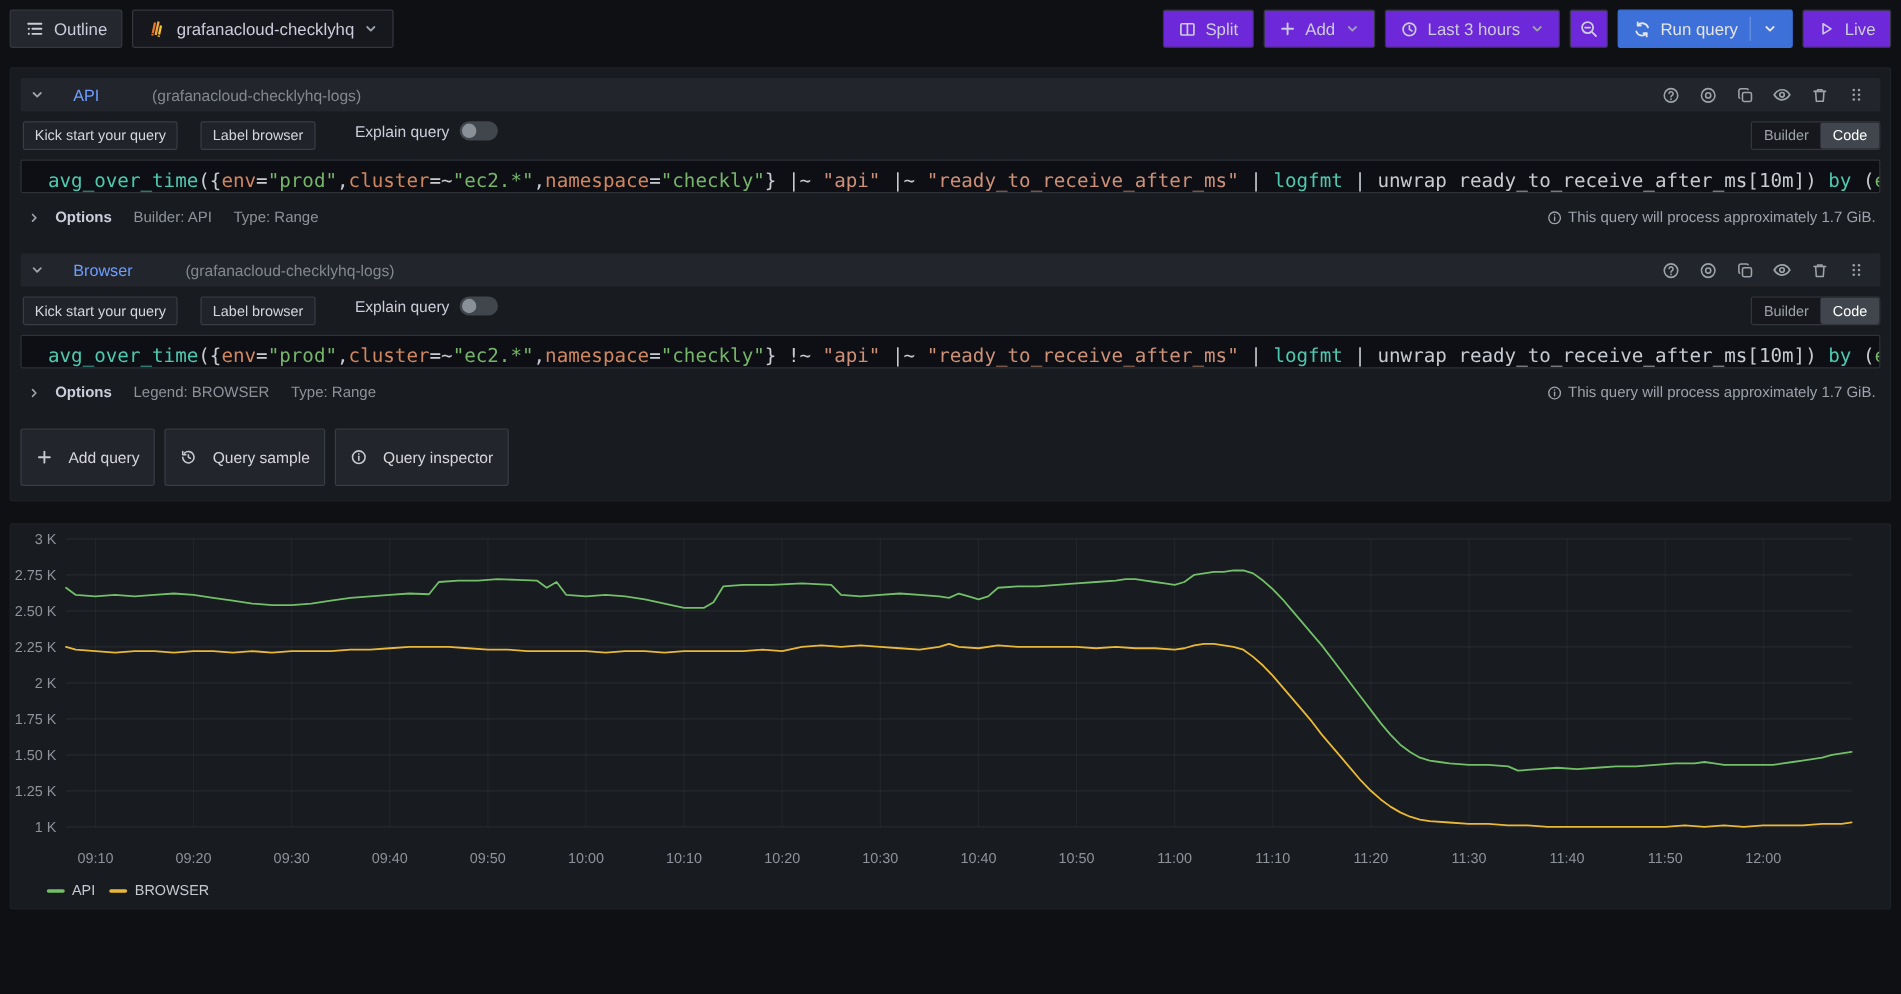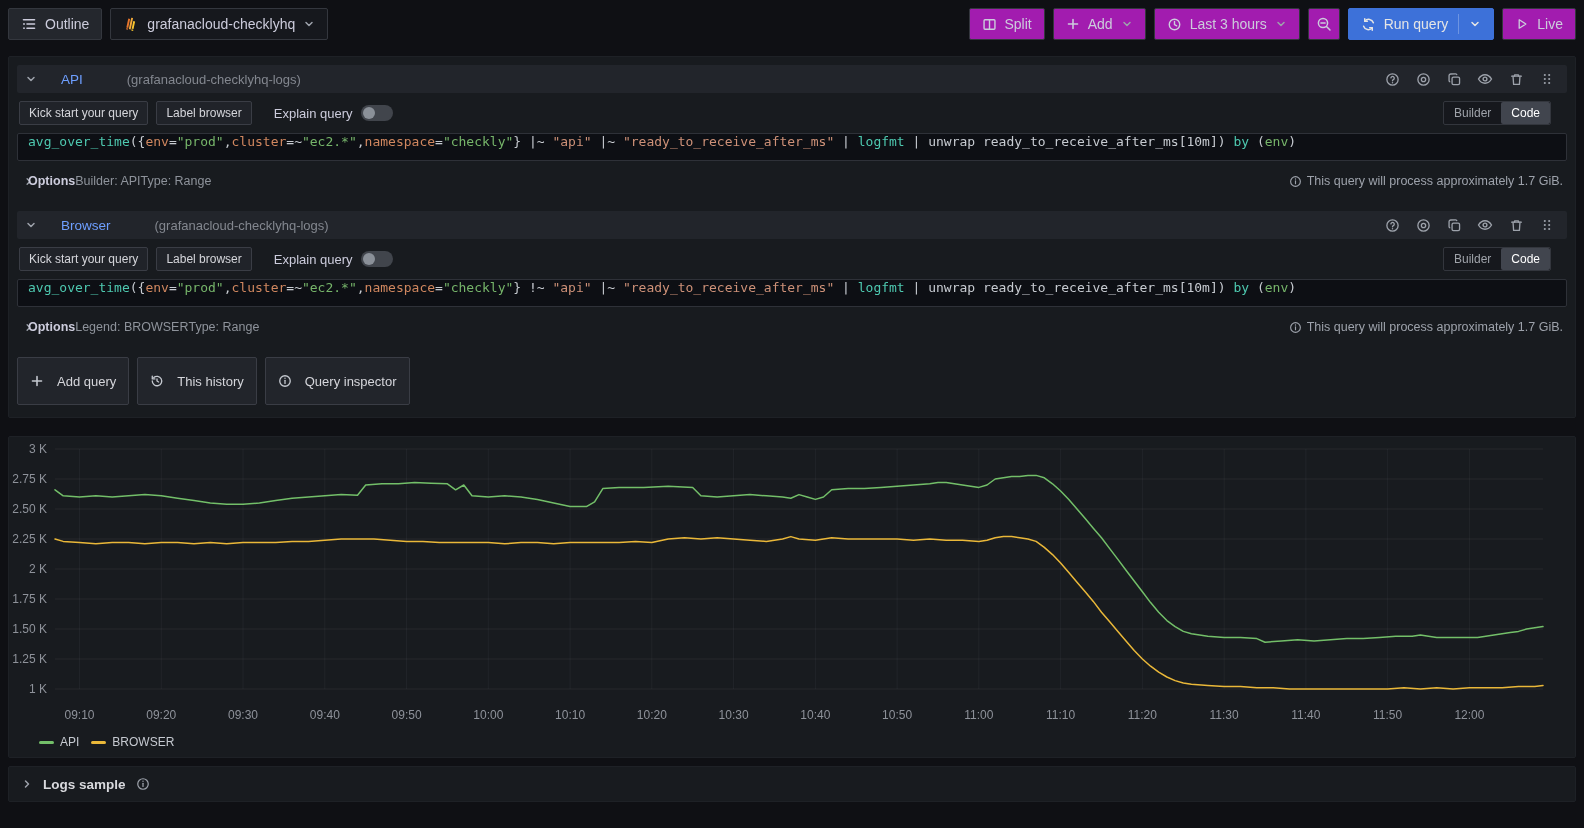--- a/index.html
+++ b/index.html
@@ -12,46 +12,46 @@
   }
   *{box-sizing:border-box;margin:0;padding:0}
   html,body{width:1584px;height:828px;overflow:hidden}
   body{background:var(--page-bg);font-family:"Liberation Sans",sans-serif;color:var(--text);font-size:13px}
   .icon{display:inline-flex;align-items:center;justify-content:center;flex:none}
   .icon svg{display:block}
   
   .topbar{height:48px;display:flex;align-items:center;justify-content:space-between;padding:0 8px}
   .tb-group{display:flex;align-items:flex-end;gap:8px}
   .btn{display:inline-flex;align-items:center;gap:8px;height:32px;padding:0 12px;border:1px solid #34373E;
-       border-radius:2px;background:#a21caf;color:var(--text);font-size:14px;font-weight:500;cursor:pointer;white-space:nowrap}
+       border-radius:2px;background:#6d28d9;color:var(--text);font-size:14px;font-weight:500;cursor:pointer;white-space:nowrap}
   .btn.raised{background:#24272D}
   .btn.square{width:32px;padding:0;justify-content:center}
   .btn-primary{background:var(--accent-blue);border-color:var(--accent-blue);color:#e5e5e5}
   .btn-primary .divider{width:1px;height:20px;background:rgba(255,255,255,.25);margin:0 2px}
   
   .query-panel{margin:8px;background:var(--panel-bg);border:1px solid #1E2126;border-radius:2px;padding:8px 8px 12px}
   .q-header{height:28px;display:flex;align-items:center;gap:10px;background:var(--header-bg);border-radius:2px;padding:0 8px;margin-bottom:8px;cursor:pointer}
   .q-ref{color:var(--link-blue);font-weight:500;font-size:13.5px;margin-left:14px}
   .q-hint{color:var(--text-faint);font-size:13px;margin-left:34px}
   .q-icons{margin-left:auto;display:flex;align-items:center;gap:7px}
   .q-icons .icon{width:24px;height:24px;color:#9DA2AB;cursor:pointer;border-radius:2px}
-  .q-toolbar{display:flex;align-items:center;gap:8px;margin:0 16px 8px 2px}
+  .q-toolbar{display:flex;align-items:flex-start;gap:19px;margin:0 0 8px 2px}
   .chip{display:inline-flex;align-items:center;height:24px;padding:0 9px;border:1px solid #3A3D45;border-radius:2px;
         background:#202329;color:#D5D6DB;font-size:12px;font-weight:500;cursor:pointer;white-space:nowrap}
   .explain{display:flex;align-items:center;gap:8px;margin-left:14px;color:var(--text);font-size:13px}
   .toggle{width:32px;height:16px;border-radius:8px;background:#41454C;position:relative;cursor:pointer}
   .toggle .knob{position:absolute;left:2px;top:2px;width:12px;height:12px;border-radius:50%;background:#8A9098}
   .radio-group{display:inline-flex;align-items:center;border:1px solid #33363D;border-radius:2px;background:#16181D;height:24px;overflow:hidden}
   .radio-opt{display:inline-flex;align-items:center;height:100%;padding:0 10px;font-size:12px;color:#9FA3AA;cursor:pointer;white-space:nowrap}
   .radio-opt.active{background:#41454E;color:#FFFFFF;font-weight:500;border-radius:2px}
-  .code-editor{height:28px;background:var(--editor-bg);border:1px solid #2E3138;border-radius:2px;display:flex;align-items:flex-start;
-               padding:0 10px;font-family:"DejaVu Sans Mono",monospace;font-size:13px;white-space:pre;overflow:hidden;margin-bottom:8px;cursor:text}
+  .code-editor{height:28px;background:var(--editor-bg);border:1px solid #2E3138;border-radius:2px;display:flex;align-items:flex-end;
+               padding:0 22px;font-family:"DejaVu Sans Mono",monospace;font-size:16px;white-space:pre;overflow:hidden;margin-bottom:8px;cursor:text}
   .tok-fn{color:var(--syntax-teal)} .tok-lbl{color:var(--syntax-orange)} .tok-val{color:var(--syntax-green)}
   .tok-str{color:var(--syntax-salmon)} .tok-p{color:#C7CBD1}
-  .q-options{display:flex;align-items:center;height:24px;margin:0 4px 18px 6px;font-size:12.5px}
+  .q-options{display:flex;align-items:center;gap:18px;height:24px;margin:0 4px 18px 6px;font-size:12.5px}
   .q-options .opt-label{font-weight:600;color:var(--text);margin-left:-6px}
   .q-options .opt-dim{color:#8E939B}
   .q-stats{margin-left:auto;display:flex;align-items:center;gap:5px;color:#9DA2AB;font-size:12.5px}
   .q-actions{display:flex;align-items:center;gap:8px;margin-top:10px}
   .q-actions .chip{height:48px;padding:0 12px;font-size:13px;gap:7px;background:#22252B}
   .chip .icon{margin-right:6px;color:#C5C9D0}
   
   .graph-panel{margin:18px 8px 0;background:var(--panel-bg);border:1px solid #1E2126;border-radius:2px}
   .g-header{height:36px;display:flex;align-items:center;justify-content:space-between;padding:0 12px 0 14px}
   .g-title{font-size:14.5px;font-weight:500;color:#D8D9DD}
@@ -375,21 +375,21 @@
         <span>Add query</span>
       </button>
       <button class="chip">
         <span class="icon">
             <svg width="14" height="14" viewBox="0 0 16 16" fill="none" stroke="currentColor" stroke-width="1.5" stroke-linecap="round" stroke-linejoin="round">
               <path d="M2.6 8a5.4 5.4 0 1 0 1.7-3.9"></path>
               <path d="M2.6 2.6v3h3"></path>
               <path d="M8 5.6V8l1.9 1.1"></path>
             </svg>
           </span>
-        <span>This history</span>
+        <span>Query sample</span>
       </button>
       <button class="chip">
         <span class="icon">
             <svg width="14" height="14" viewBox="0 0 16 16" fill="none" stroke="currentColor" stroke-width="1.5">
               <circle cx="8" cy="8" r="6"></circle>
               <path d="M8 7.2v3.6" stroke-linecap="round"></path>
               <circle cx="8" cy="4.9" r="0.8" fill="currentColor" stroke="none"></circle>
             </svg>
           </span>
         <span>Query inspector</span>
@@ -461,28 +461,13 @@
         <span class="legend-swatch" style="background: rgb(115, 191, 105);"></span>
         <span class="legend-label">API</span>
       </span>
       <span class="legend-item">
         <span class="legend-swatch" style="background: rgb(234, 184, 57);"></span>
         <span class="legend-label">BROWSER</span>
       </span>
     </div>
   </section>
 
-  <section class="logs-panel">
-    <span class="icon dim-ic">
-      <svg width="12" height="12" viewBox="0 0 16 16" fill="none" stroke="currentColor" stroke-width="2" stroke-linecap="round" stroke-linejoin="round">
-          <path d="M6 4l4 4-4 4"></path>
-        </svg>
-    </span>
-    <span class="logs-title">Logs sample</span>
-    <span class="icon dim-ic">
-      <svg width="14" height="14" viewBox="0 0 16 16" fill="none" stroke="currentColor" stroke-width="1.4">
-          <circle cx="8" cy="8" r="6"></circle>
-          <path d="M8 7.2v3.6" stroke-linecap="round"></path>
-          <circle cx="8" cy="4.9" r="0.8" fill="currentColor" stroke="none"></circle>
-        </svg>
-    </span>
-  </section>
 </div>
 
 </body></html>

